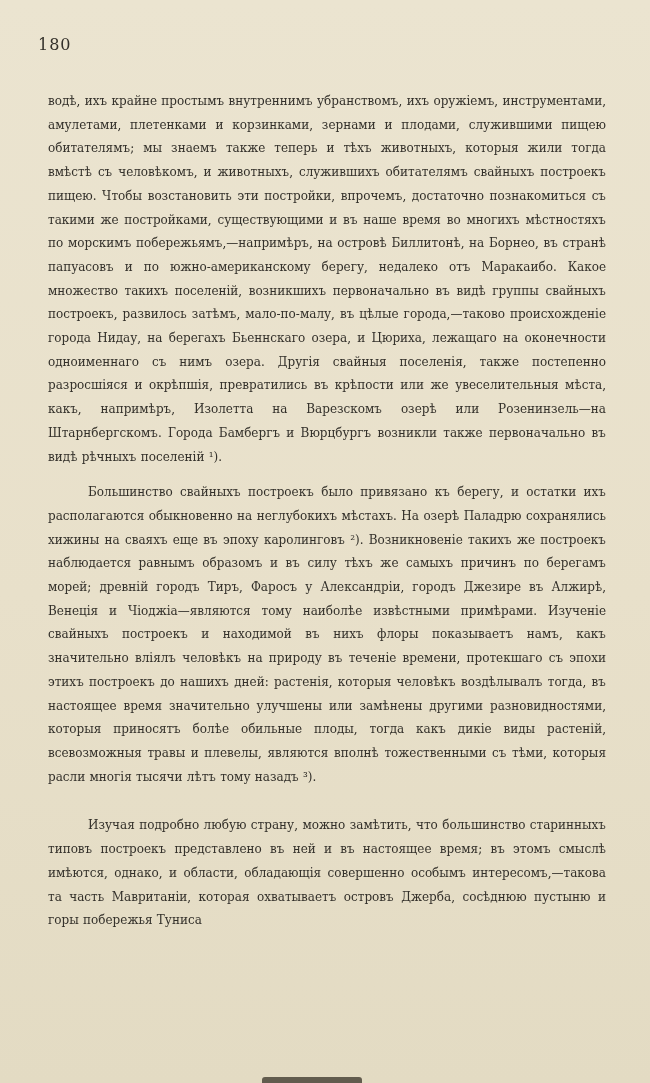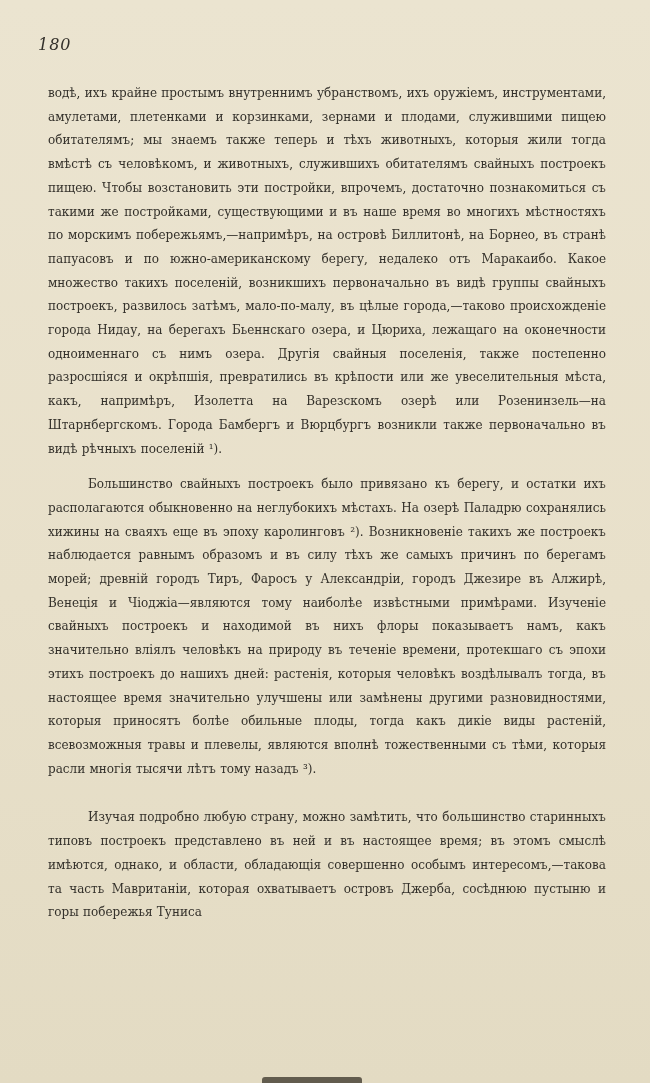--- a/index.html
+++ b/index.html
@@ -18,22 +18,21 @@
     width: 650px;
     height: 1083px;
     padding: 34px 32px 0 36px;
     font-family: "DejaVu Serif", "Liberation Serif", serif;
     color: #33302a;
     overflow: hidden;
   }
   .page-header {
     position: relative;
     height: 22px;
-    margin-bottom: 26px;
-    font-style: italic;
+    margin-bottom: 34px;
   }
   .page-number {
     position: absolute;
     left: 2px;
     top: 1px;
     font-size: 16px;
     letter-spacing: 1px;
   }
   .running-title {
     display: block;

